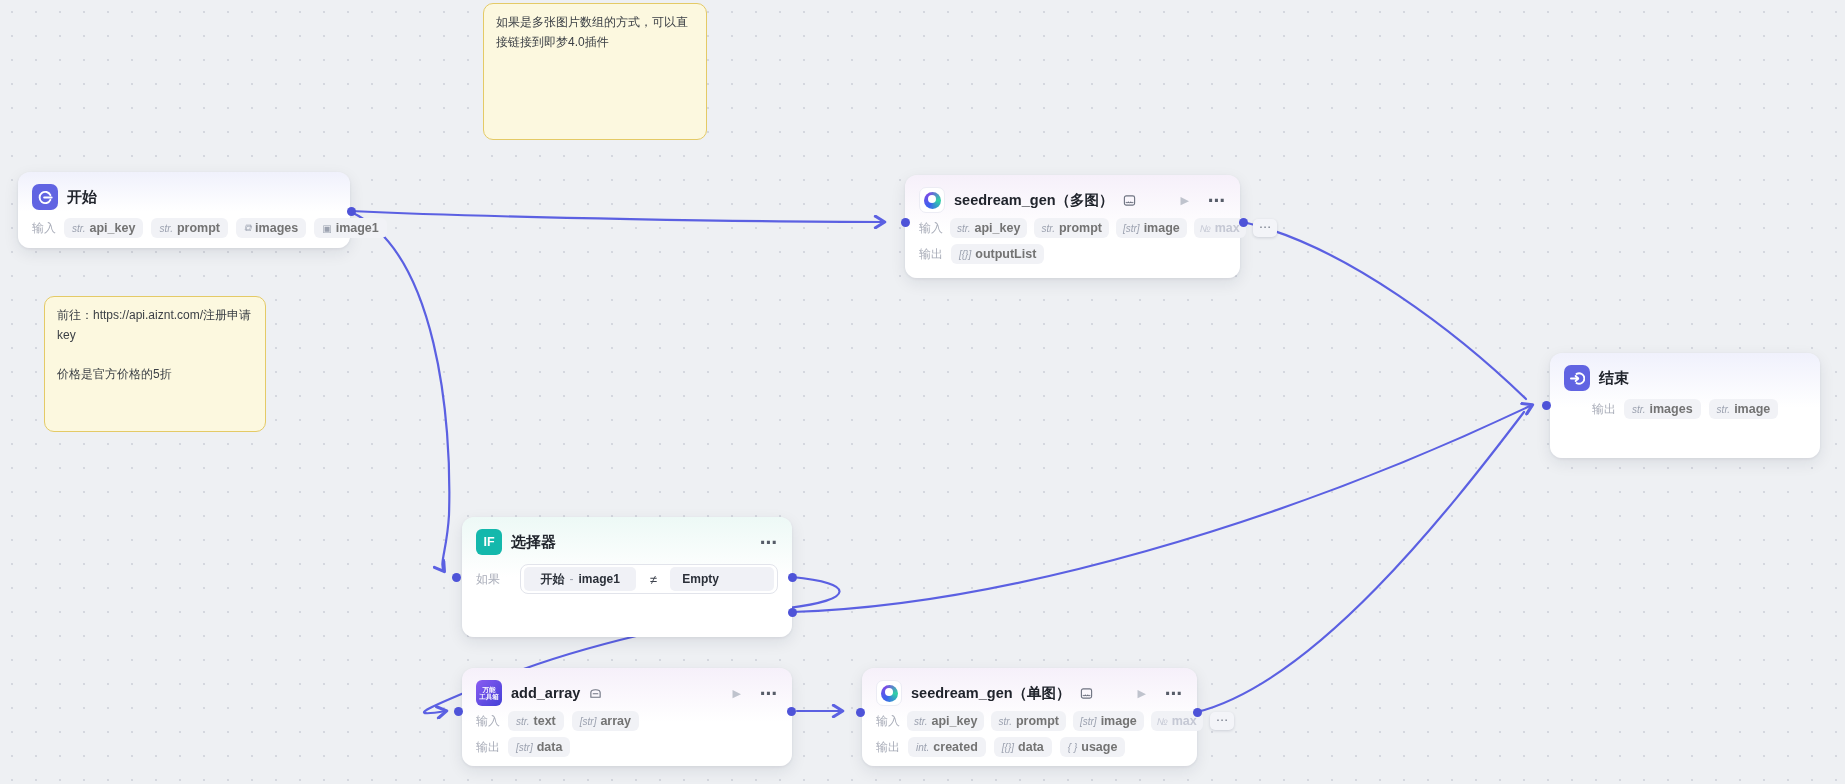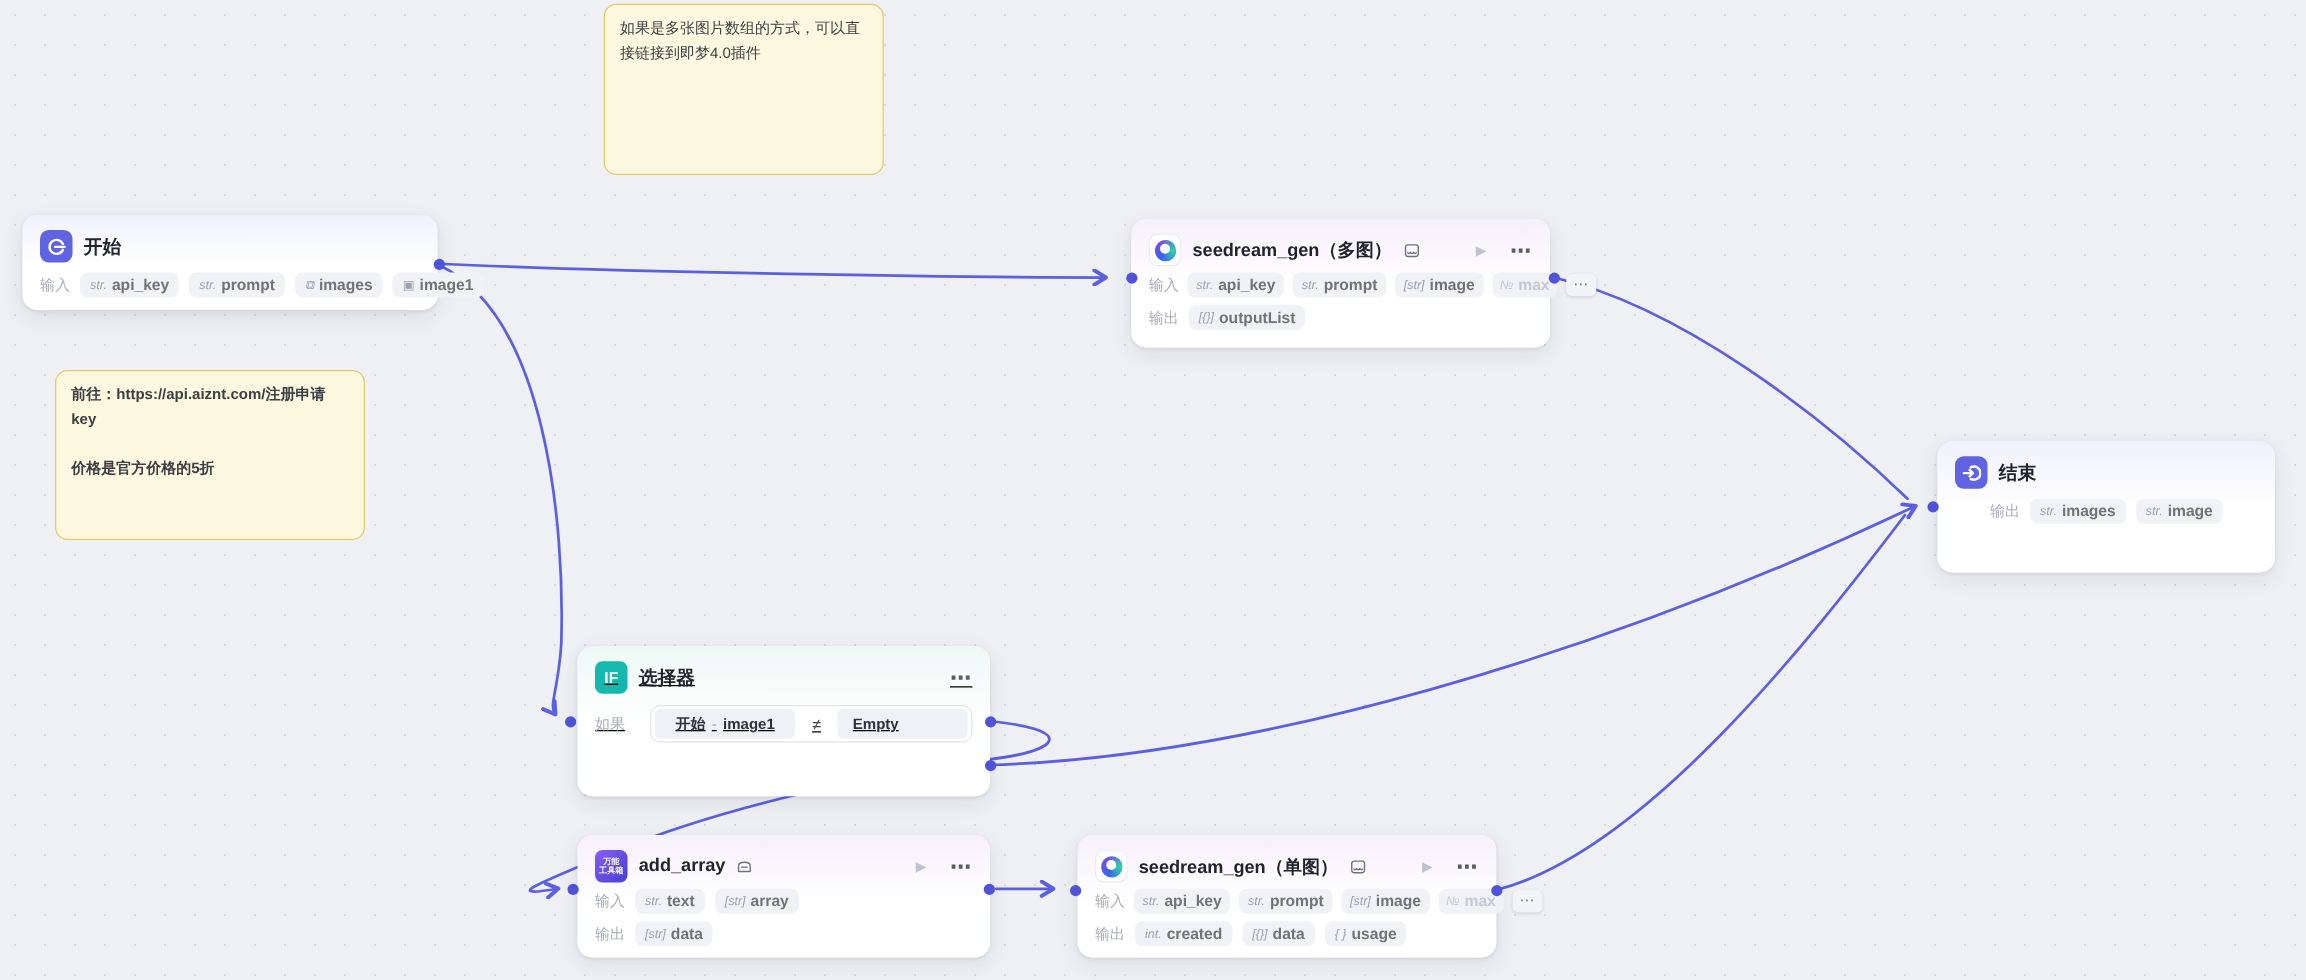--- a/index.html
+++ b/index.html
@@ -6,21 +6,21 @@
   *{box-sizing:border-box;font-family:"Liberation Sans","DejaVu Sans",sans-serif;}
   .canvas{position:relative;width:1845px;height:784px;overflow:hidden;
     background-color:#eef0f3;
     background-image:radial-gradient(rgba(120,130,150,.22) 1.2px,transparent 1.2px);
     background-size:24px 24px;}
   .edges{position:absolute;left:0;top:0;z-index:1;}
   .node{position:absolute;z-index:2;background:#fff;border-radius:12px;
     box-shadow:0 1px 3px rgba(25,30,60,.07),0 5px 16px rgba(25,30,60,.09);}
   .grad-indigo{background:linear-gradient(180deg,#f0f1fc 0%,#ffffff 52%);}
   .grad-purple{background:linear-gradient(180deg,#f6f0fa 0%,#ffffff 55%);}
-  .grad-teal{background:linear-gradient(180deg,#edf9f6 0%,#ffffff 50%);text-decoration:underline;}
+  .grad-teal{background:linear-gradient(180deg,#edf9f6 0%,#ffffff 50%);}
   .nhead{display:flex;align-items:center;gap:9px;padding:12px 14px 7px;}
   .ntitle{font-size:15px;font-weight:700;color:#20242c;white-space:nowrap;}
   .hspacer{flex:1;}
   .hicon{color:#6d7280;display:flex;align-items:center;}
   .play{color:#bfc3cd;font-size:11px;margin-right:10px;}
   .more{color:#565c68;font-size:17px;font-weight:700;letter-spacing:1px;line-height:1;}
   .nicon{width:26px;height:26px;border-radius:7px;flex:none;display:flex;align-items:center;justify-content:center;}
   .ic-indigo{background:#6164e2;}
   .ic-if{background:#14b8ac;color:#fff;font-weight:700;font-size:12.5px;border-radius:6px;}
   .ic-sd{background:#fff;border:1px solid #ececf4;}
@@ -72,21 +72,21 @@
       <path d="M351,212 C437,252 452,420 449,515 C447,550 439,564 444,571" marker-end="url(#arrow)"></path>
       <path d="M1243,222 C1345,245 1460,335 1526,399"></path>
       <path d="M792,577 C856,583 856,600 788,608 C700,619 580,645 495,680 C435,705 398,719 446,711" marker-end="url(#arrow)"></path>
       <path d="M792,612 C1000,606 1280,525 1532,405" marker-end="url(#arrow)"></path>
       <path d="M797,711 L842,711" marker-end="url(#arrow)"></path>
       <path d="M1197,712 C1315,682 1448,512 1524,412"></path>
     </g>
   </svg>
 
   <div class="note" style="left:483px;top:3px;width:224px;height:137px;">如果是多张图片数组的方式，可以直接链接到即梦4.0插件</div>
-  <div class="note" style="left:44px;top:296px;width:248px;height:136px;font-weight:bold;">前往：https://api.aiznt.com/注册申请key
+  <div class="note" style="left:44px;top:296px;width:222px;height:136px;">前往：https://api.aiznt.com/注册申请key
 
 价格是官方价格的5折</div>
 
   <div class="node grad-indigo" style="left:18px;top:172px;width:332px;height:76px;">
     <div class="nhead">
       <div class="nicon ic-indigo">
         <svg class="mini" width="15" height="15" viewBox="0 0 16 16">
           <path d="M13.2 10.5 A6 6 0 1 1 13.2 5.5" stroke="#fff" stroke-width="2" fill="none" stroke-linecap="round"></path>
           <path d="M6.5 8 H14.6" stroke="#fff" stroke-width="2" stroke-linecap="round"></path>
         </svg>

